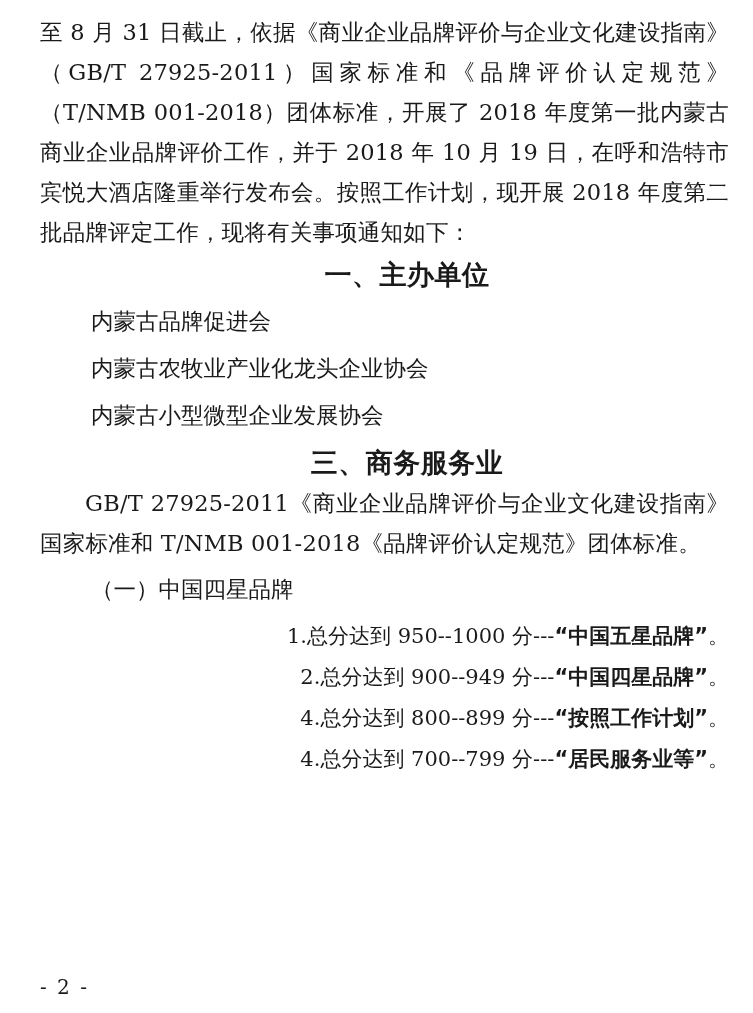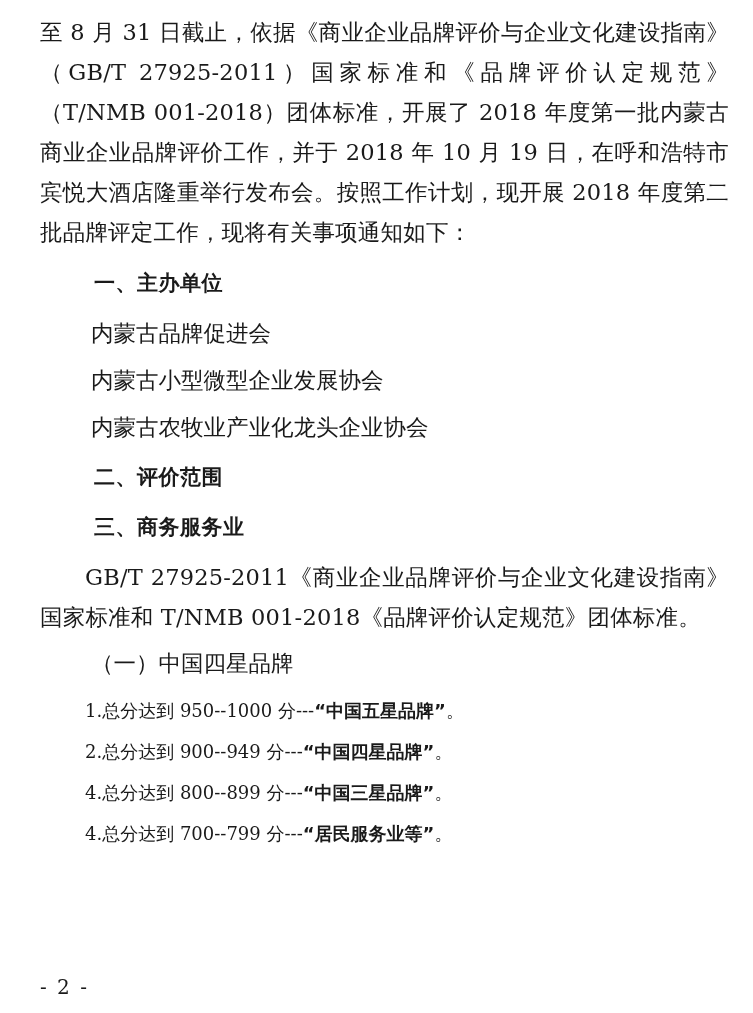--- a/index.html
+++ b/index.html
@@ -34,37 +34,39 @@
   .para {
     margin: 0 0 0 0;
     text-indent: 0;
   }
   .indent2 {
     text-indent: 45px;
   }
   .heading {
     font-family: "DejaVu Sans", "Liberation Sans", sans-serif;
     font-weight: bold;
-    font-size: 21px;
+    font-size: 27px;
     line-height: 41px;
-    margin: 9px;
+    margin: 0;
     text-indent: 45px;
     letter-spacing: 0.5px;
+    text-align: center;
   }
   .sub-item {
     font-size: 22.5px;
     line-height: 41px;
     margin: 6px;
     text-indent: 45px;
   }
   .list-line {
-    font-size: 18px;
+    font-size: 21px;
     line-height: 41px;
     margin: 0;
     text-indent: 45px;
+    text-align: right;
   }
   .bold-inline {
     font-family: "DejaVu Sans", "Liberation Sans", sans-serif;
     font-weight: bold;
   }
   .gap-sm { height: 2px; }
   .footer {
     position: absolute;
     left: 40px;
     bottom: 14px;
@@ -78,33 +80,32 @@
 <body>
 
 <div class="page">
 
   <p class="body-text para">至 8 月 31 日截止，依据《商业企业品牌评价与企业文化建设指南》（GB/T 27925-2011）国家标准和《品牌评价认定规范》（T/NMB 001-2018）团体标准，开展了 2018 年度第一批内蒙古商业企业品牌评价工作，并于 2018 年 10 月 19 日，在呼和浩特市宾悦大酒店隆重举行发布会。按照工作计划，现开展 2018 年度第二批品牌评定工作，现将有关事项通知如下：</p>
 
   <div class="gap-sm"></div>
 
   <h2 class="heading">一、主办单位</h2>
   <p class="sub-item">内蒙古品牌促进会</p>
+  <p class="sub-item">内蒙古农牧业产业化龙头企业协会</p>
   <p class="sub-item">内蒙古小型微型企业发展协会</p>
-  <p class="sub-item">内蒙古农牧业产业化龙头企业协会</p>
 
-  <h2 class="heading">二、评价范围</h2>
 
   <h2 class="heading">三、商务服务业</h2>
   <p class="body-text para indent2">GB/T 27925-2011《商业企业品牌评价与企业文化建设指南》国家标准和 T/NMB 001-2018《品牌评价认定规范》团体标准。</p>
 
   <p class="sub-item">（一）中国四星品牌</p>
 
   <p class="list-line"><span>1.总分达到 950--1000 分---</span><span class="bold-inline">“中国五星品牌”</span><span>。</span></p>
 
   <p class="list-line"><span>2.总分达到 900--949 分---</span><span class="bold-inline">“中国四星品牌”</span><span>。</span></p>
 
-  <p class="list-line"><span>4.总分达到 800--899 分---</span><span class="bold-inline">“中国三星品牌”</span><span>。</span></p>
+  <p class="list-line"><span>4.总分达到 800--899 分---</span><span class="bold-inline">“按照工作计划”</span><span>。</span></p>
 
   <p class="list-line"><span>4.总分达到 700--799 分---</span><span class="bold-inline">“居民服务业等”</span><span>。</span></p>
 
 </div>
 
 <div class="footer">- 2 -</div>
 
 </body></html>

